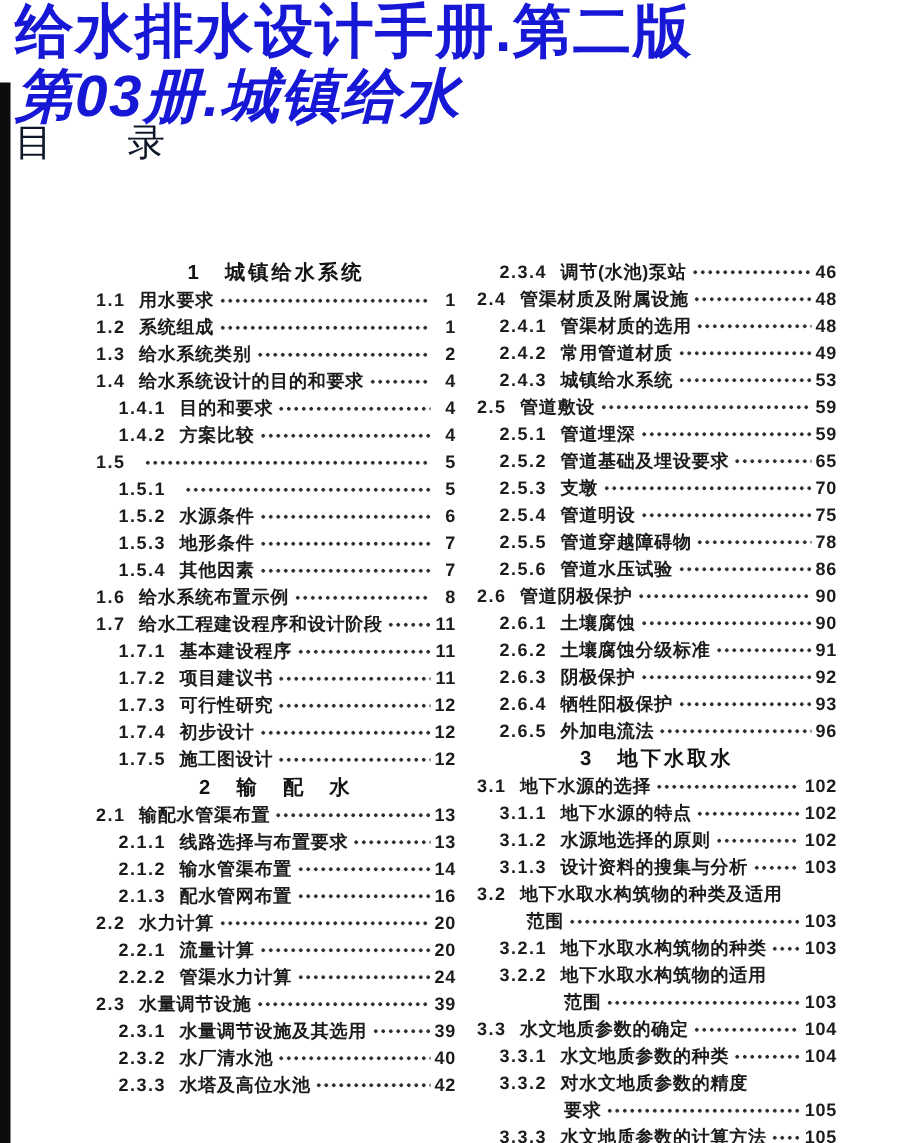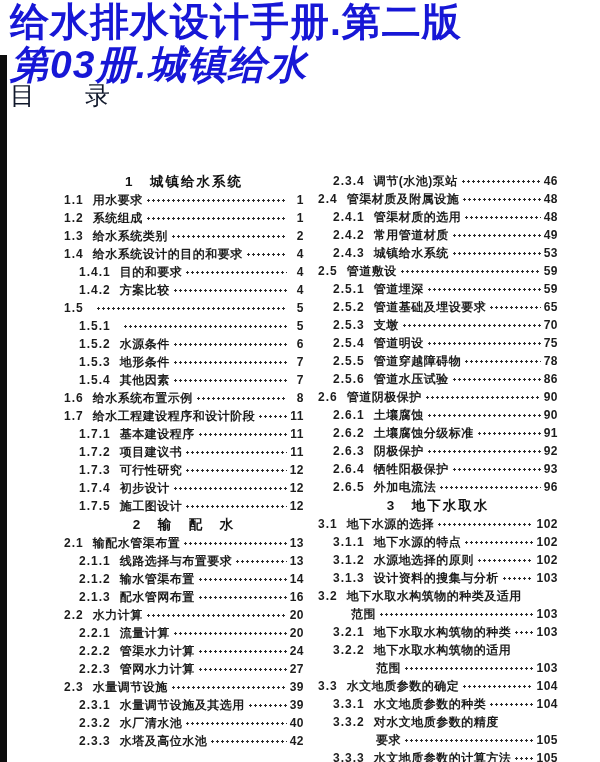--- a/index.html
+++ b/index.html
@@ -221,26 +221,20 @@
         <span class="ttl">流量计算</span>
         <span class="dots"></span>
         <span class="pg">20</span>
       </div>
       <div class="row l2">
         <span class="num">2.2.2</span>
         <span class="ttl">管渠水力计算</span>
         <span class="dots"></span>
         <span class="pg">24</span>
       </div>
-      <div class="row l2">
-        <span class="num">2.2.3</span>
-        <span class="ttl">管网水力计算</span>
-        <span class="dots"></span>
-        <span class="pg">27</span>
-      </div>
       <div class="row">
         <span class="num">2.3</span>
         <span class="ttl">水量调节设施</span>
         <span class="dots"></span>
         <span class="pg">39</span>
       </div>
       <div class="row l2">
         <span class="num">2.3.1</span>
         <span class="ttl">水量调节设施及其选用</span>
         <span class="dots"></span>

